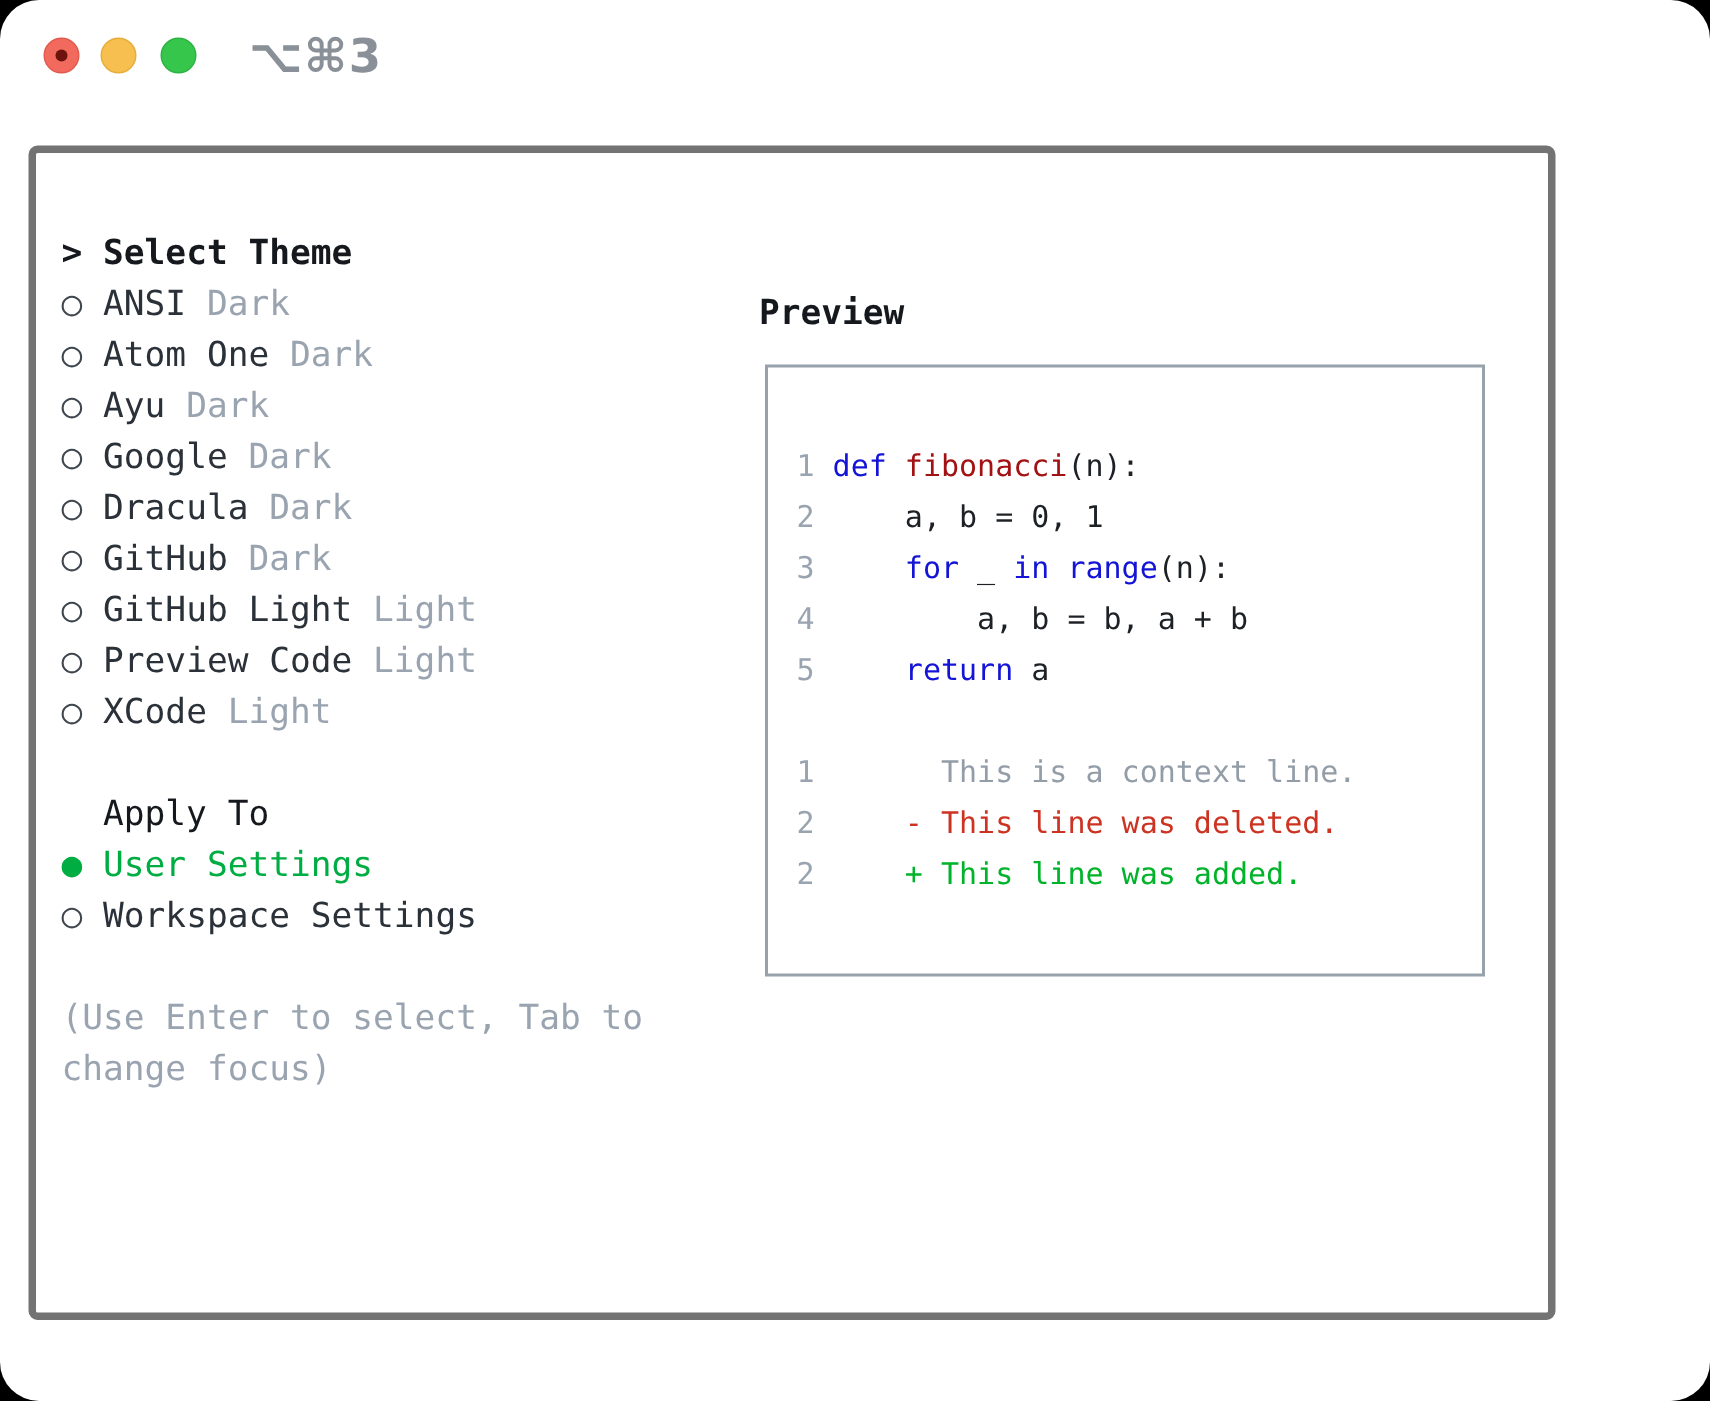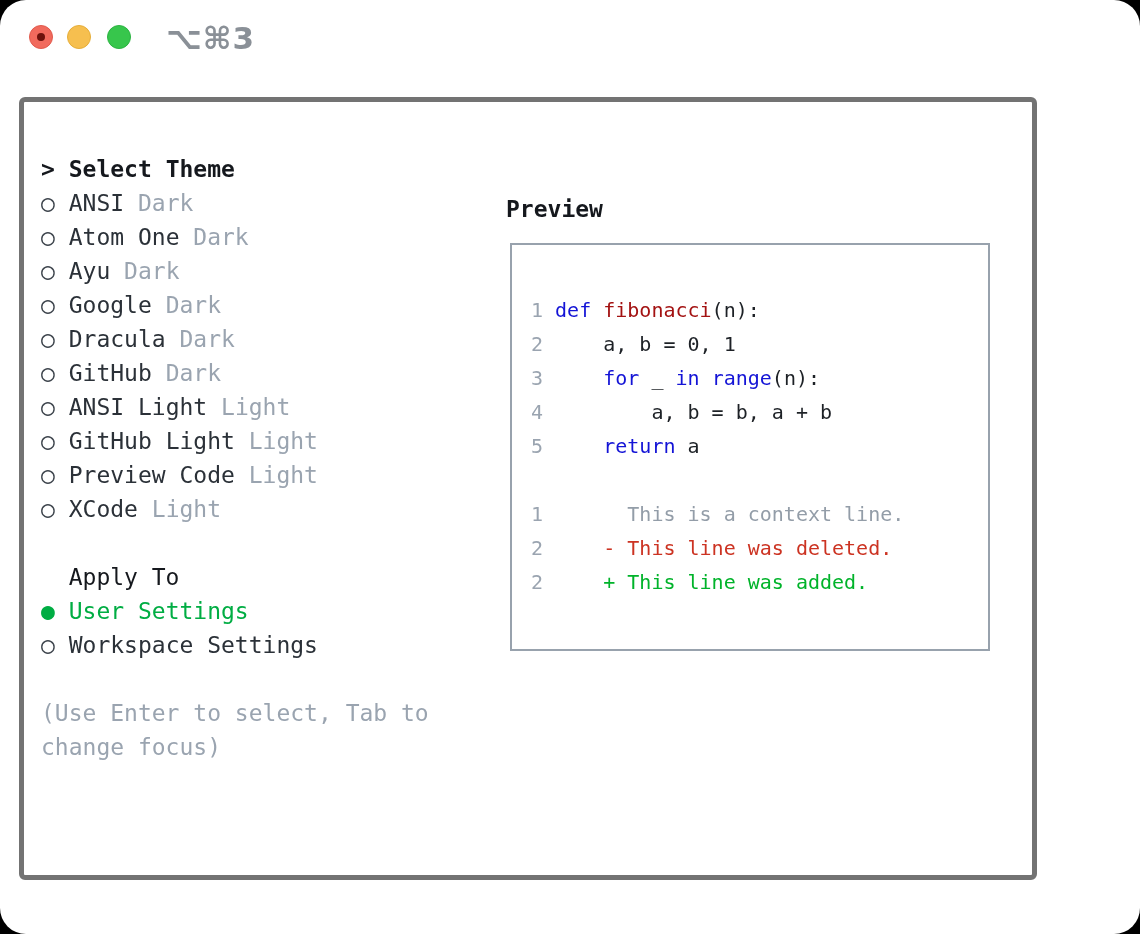--- a/index.html
+++ b/index.html
@@ -71,21 +71,20 @@
 
     <div class="left-col">
       <div class="line"><span class="prompt">&gt;</span><span class="hdr">Select Theme</span></div>
 
       <div class="line item"><span class="marker">○</span><span class="name">ANSI</span><span class="variant">Dark</span></div>
       <div class="line item"><span class="marker">○</span><span class="name">Atom One</span><span class="variant">Dark</span></div>
       <div class="line item"><span class="marker">○</span><span class="name">Ayu</span><span class="variant">Dark</span></div>
       <div class="line item"><span class="marker">○</span><span class="name">Google</span><span class="variant">Dark</span></div>
       <div class="line item"><span class="marker">○</span><span class="name">Dracula</span><span class="variant">Dark</span></div>
       <div class="line item"><span class="marker">○</span><span class="name">GitHub</span><span class="variant">Dark</span></div>
-      <div class="line item"><span class="marker">○</span><span class="name">ANSI Light</span><span class="variant">Light</span></div>
       <div class="line item"><span class="marker">○</span><span class="name">GitHub Light</span><span class="variant">Light</span></div>
       <div class="line item"><span class="marker">○</span><span class="name">Preview Code</span><span class="variant">Light</span></div>
       <div class="line item"><span class="marker">○</span><span class="name">XCode</span><span class="variant">Light</span></div>
 
       <div class="line"></div>
 
       <div class="line apply-hdr">Apply To</div>
       <div class="line item selected"><span class="marker">●</span><span class="name">User Settings</span></div>
       <div class="line item"><span class="marker">○</span><span class="name">Workspace Settings</span></div>
 

